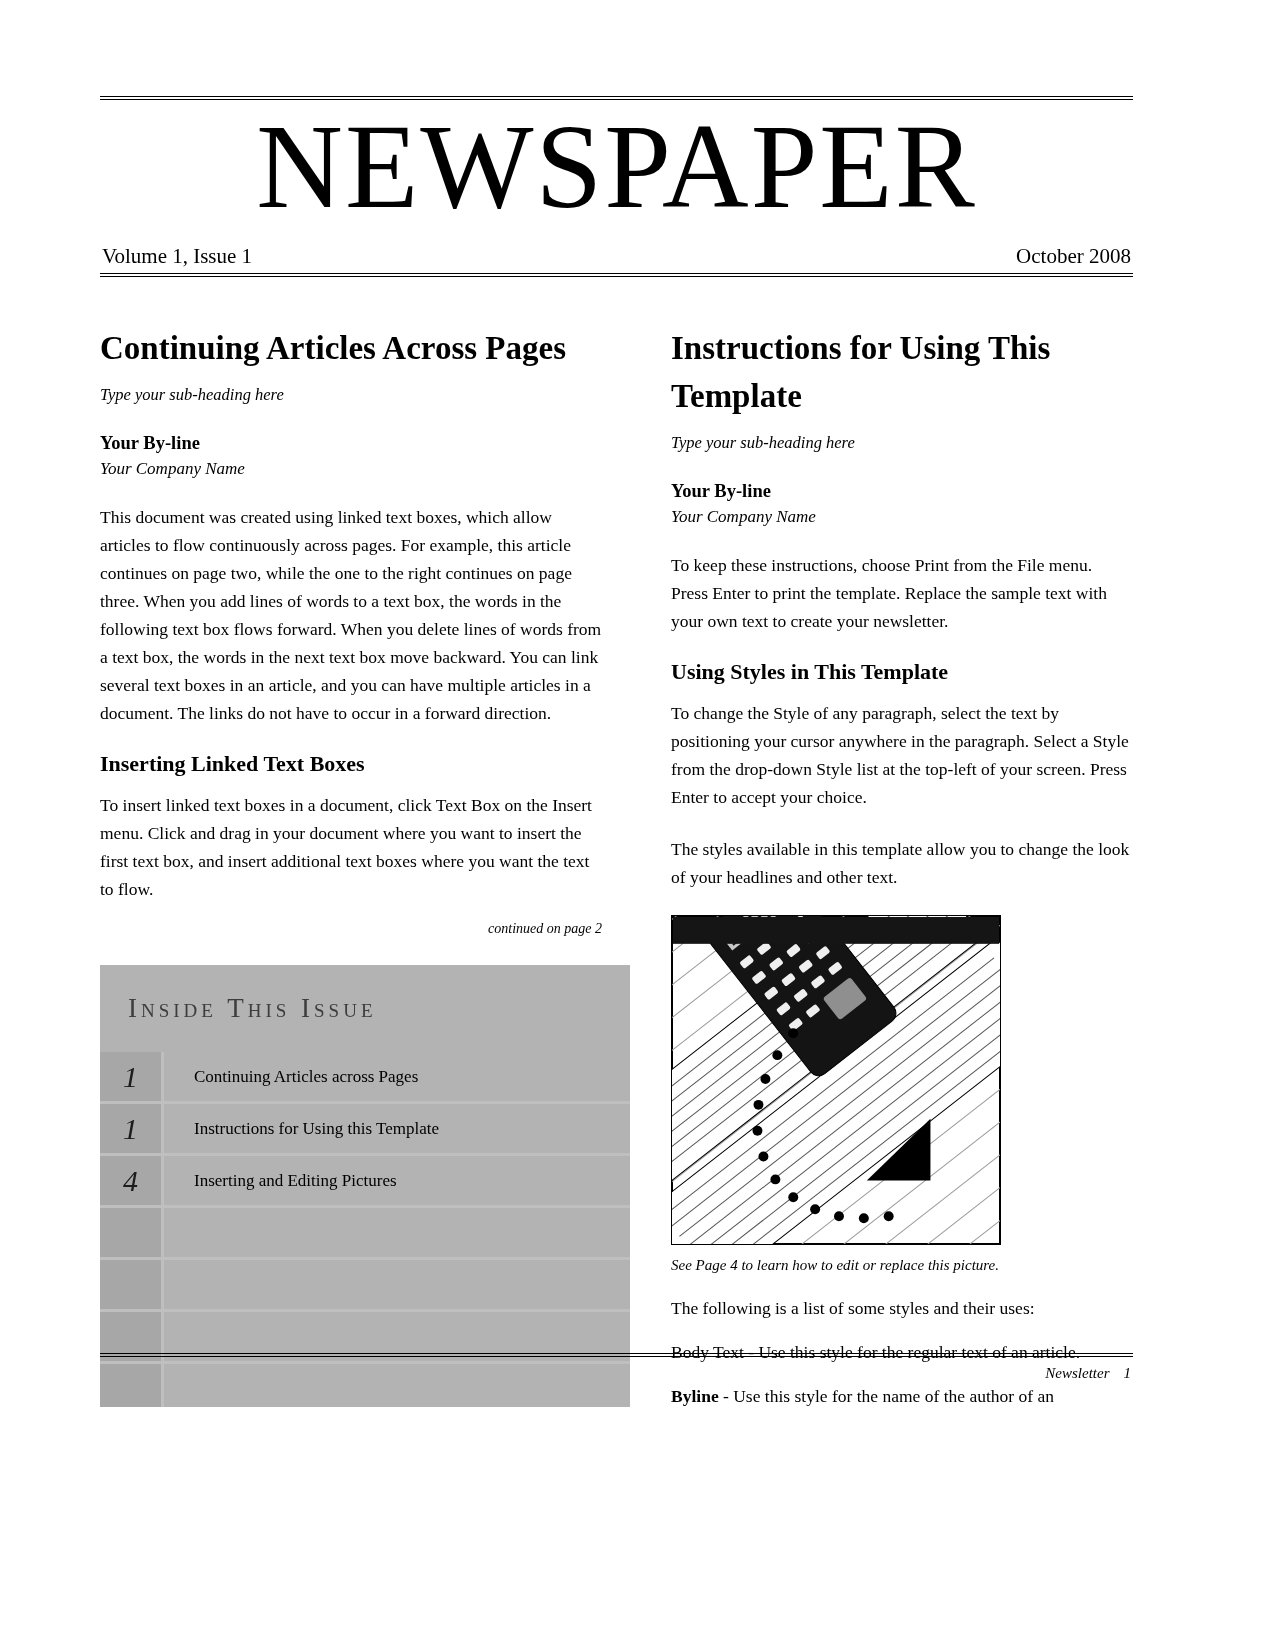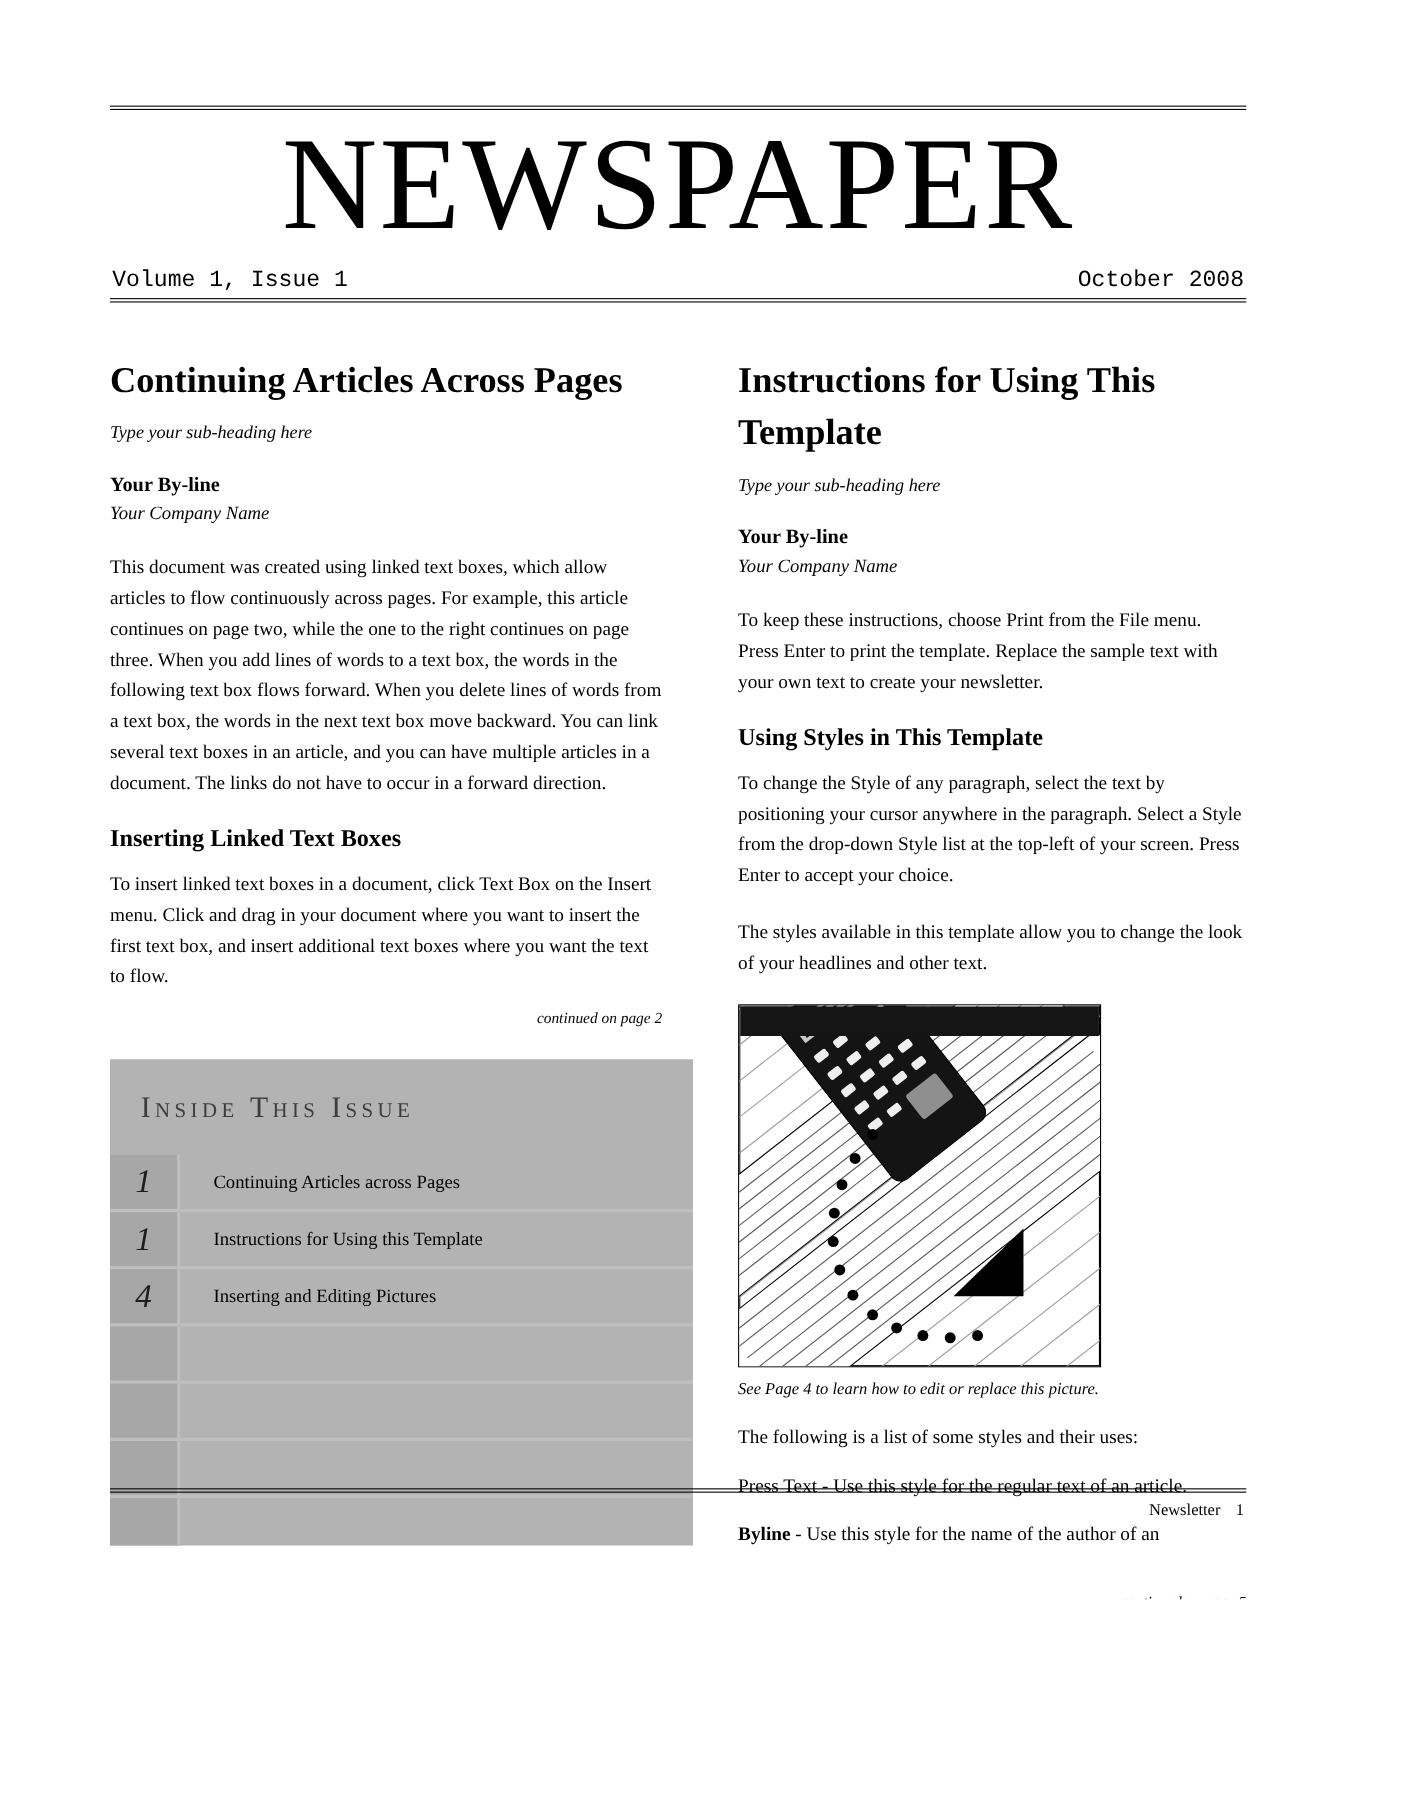--- a/index.html
+++ b/index.html
@@ -26,21 +26,20 @@
     font-weight:400;
     letter-spacing:2px;
   }
   .issue-line {
     display:flex;
     justify-content:space-between;
     align-items:center;
     font-size:21px;
     margin-top:10px;
     padding:0 2px 4px 2px;
-    font-family:Liberation Mono, monospace;
   }
   .columns { display:flex; gap:69px; margin-top:48px; }
   .col-left  { width:502px; flex:0 0 auto; }
   .col-right { flex:1 1 auto; }
 
   .article-title {
     font-size:33px;
     font-weight:bold;
     line-height:1.45;
     margin-bottom:12px;
@@ -94,20 +93,21 @@
   .caption { font-style:italic; font-size:15px; margin-bottom:20px; }
   .continued-right { font-style:italic; font-size:14px; text-align:right; margin-top:42px; }
   .bold-inline { font-weight:bold;margin-top:32px; }
 
   .footer {
     position:absolute;
     left:100px; right:142px; bottom:72px;
   }
   .footer-text {
     text-align:right;
+    font-style:italic;
     font-size:15px;
     margin-top:8px;
     padding-right:2px;
   }
   .footer-page { display:inline-block; margin-left:14px; }
 </style>
 </head>
 <body>
 
 <div class="page">
@@ -270,21 +270,21 @@
             <circle cx="193" cy="304" r="5"></circle>
             <circle cx="218" cy="302" r="5"></circle>
         </g>
         <polygon points="196,266 260,266 260,204" fill="#000"></polygon>
         <rect x="1" y="1" width="328" height="27" fill="#151515"></rect>
       </svg>
 
       <div class="caption">See Page 4 to learn how to edit or replace this picture.</div>
 
       <p class="body" style="margin-bottom:16px;">The following is a list of some styles and their uses:</p>
-      <p class="body" style="margin-bottom:16px;">Press Text - Use this style for the regular text of an article.</p>
+      <p class="body" style="margin-bottom:16px;">Body Text - Use this style for the regular text of an article.</p>
       <p class="body" style="margin-bottom:0;"><span class="bold-inline">Byline</span><span> - Use this style for the name of the author of an</span></p>
 
       <div class="continued-right">continued on page 5</div>
     </div>
   </div>
 
   <div class="footer">
     <div class="rule-double"></div>
     <div class="footer-text">
       <span>Newsletter</span><span class="footer-page">1</span>

